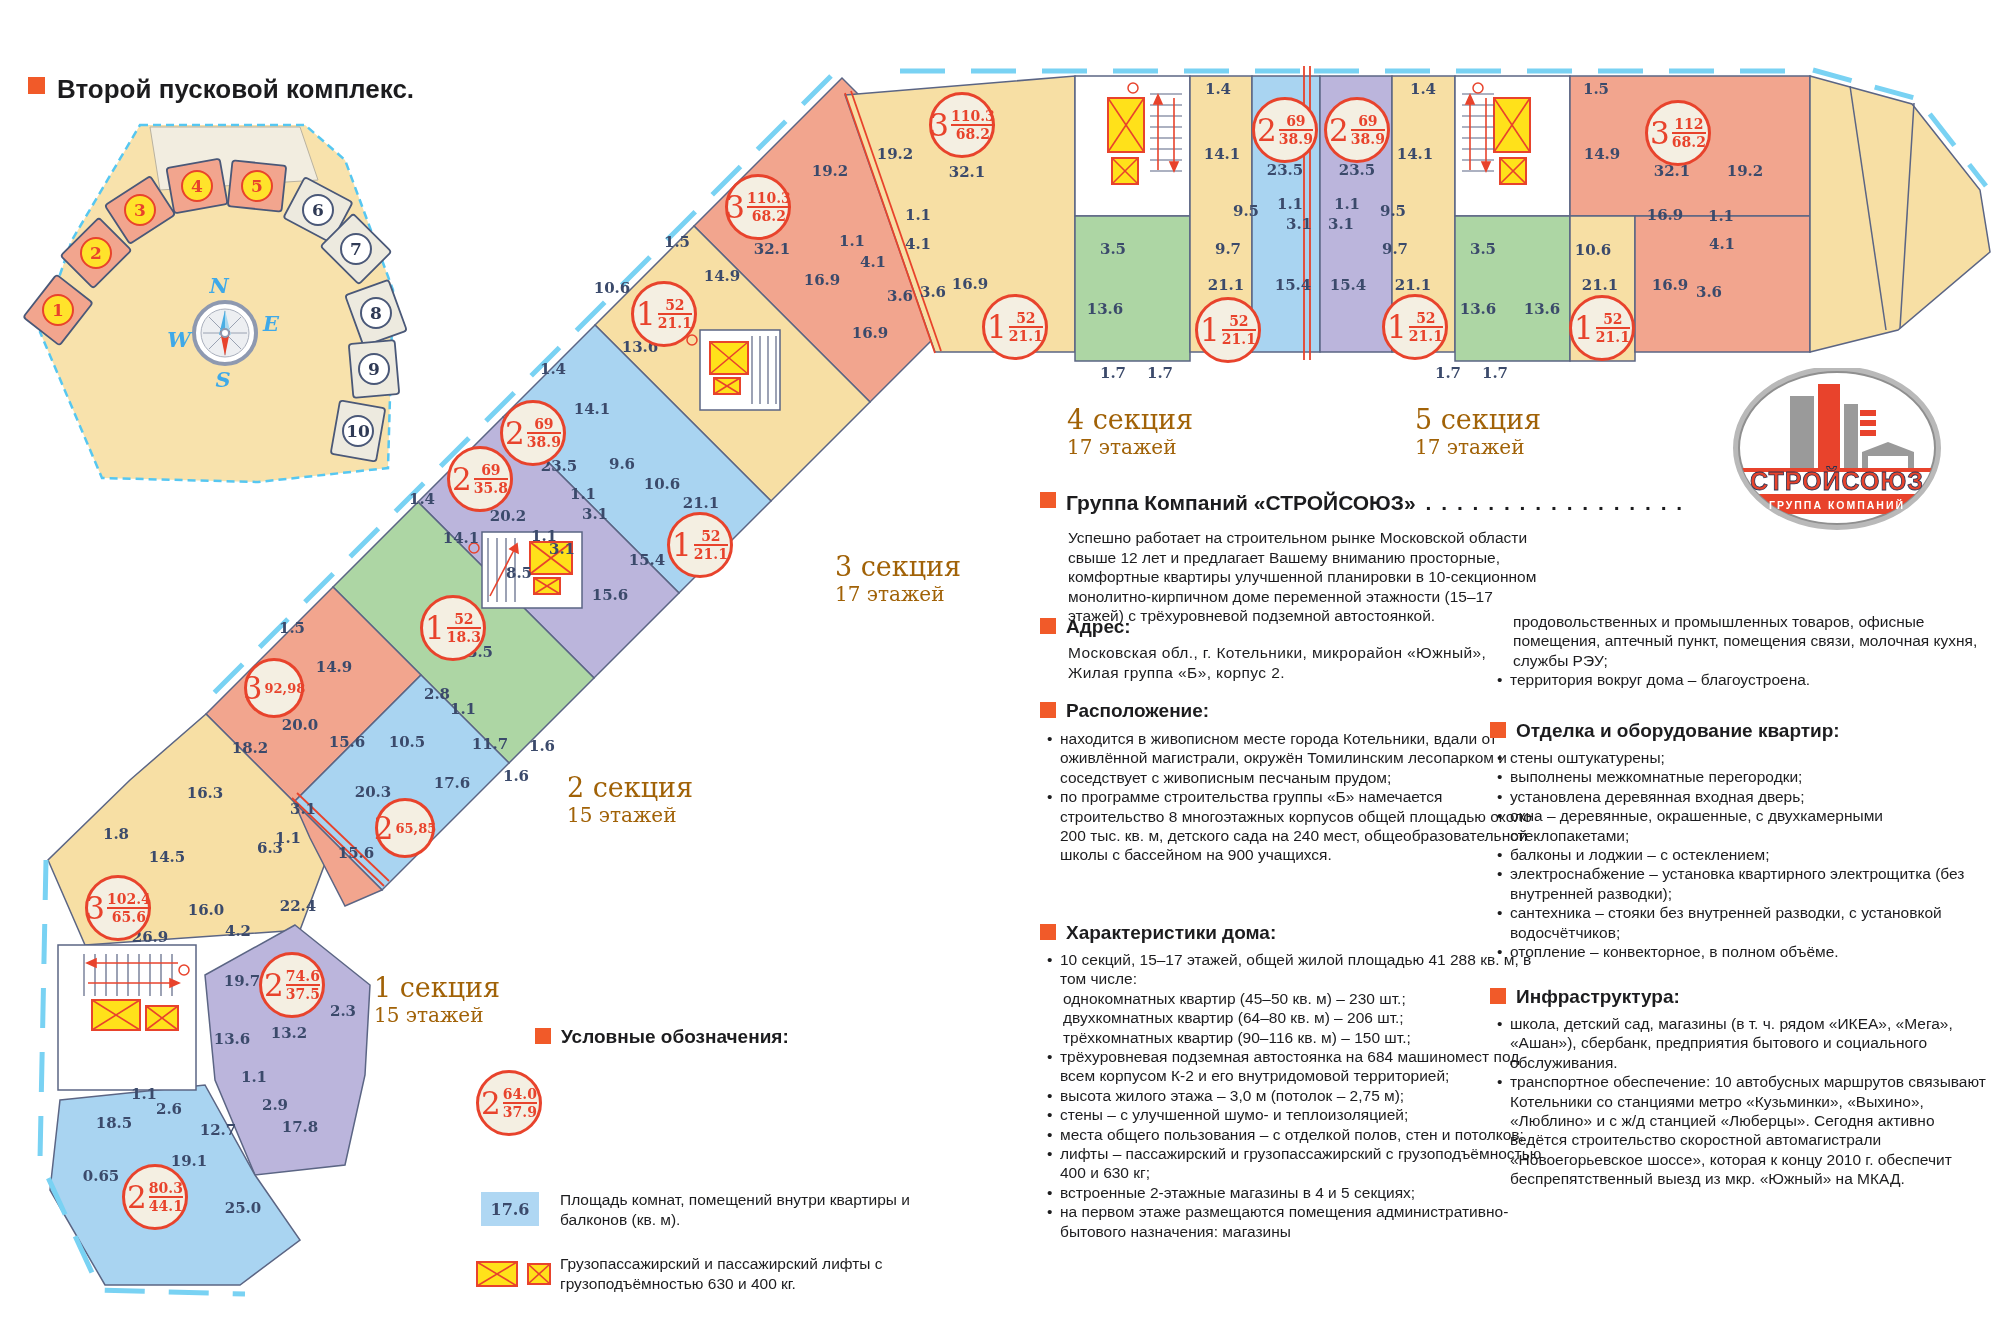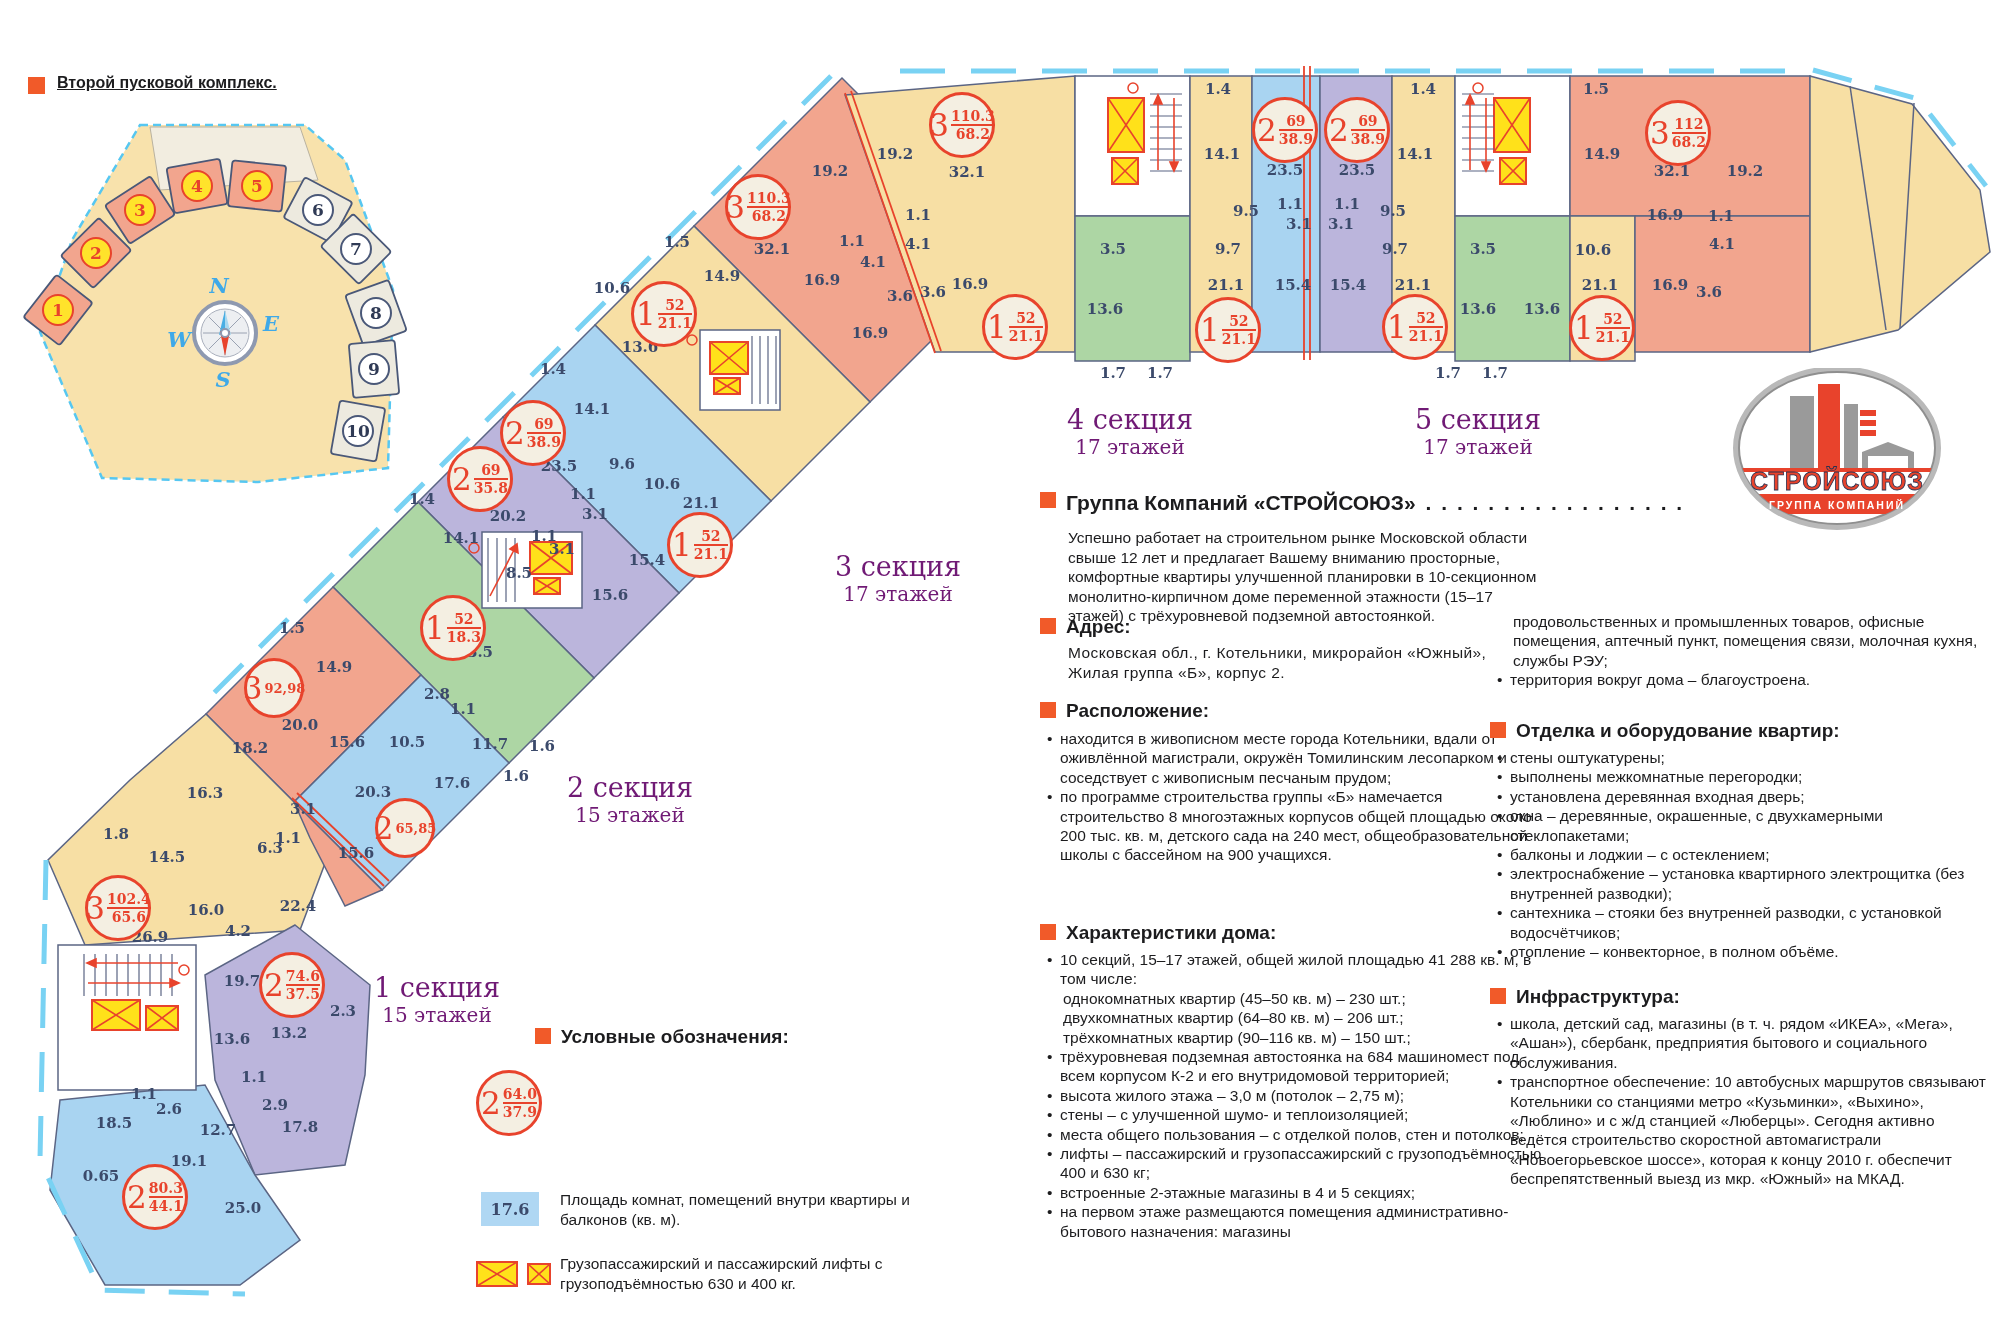--- a/index.html
+++ b/index.html
@@ -4,37 +4,37 @@
 <style>
   html,body{margin:0;padding:0;background:#e8e8e8;}
   #stage{position:relative;width:2000px;height:1326px;background:#ffffff;overflow:hidden;
          font-family:"Liberation Sans",sans-serif;color:#1c1c1e;}
   #plan-svg{position:absolute;left:0;top:0;}
 
   
   .title-wrap{position:absolute;left:28px;top:74px;display:flex;gap:12px;}
   .sq{width:17px;height:17px;background:#F15A29;flex:none;margin-top:3px;}
   .title-main{font-size:22px;font-weight:bold;line-height:1.25;}
-  .title-sub{font-size:16px;font-weight:bold;text-decoration:underline;}
+  .title-sub{font-size:26px;font-weight:bold;}
 
   
   #overlay{position:absolute;left:0;top:0;width:2000px;height:1326px;pointer-events:none;}
   .room{position:absolute;transform:translate(-50%,-50%);font-family:"DejaVu Serif",serif;
         font-weight:bold;font-size:15px;color:#3b4a6b;white-space:nowrap;}
   .apt{position:absolute;transform:translate(-50%,-50%);width:66px;height:66px;
        border:3px solid #E8432C;border-radius:50%;background:#F4EFE2;display:flex;
        align-items:center;justify-content:center;gap:2px;
        font-family:"DejaVu Serif",serif;color:#E8432C;box-sizing:border-box;}
   .apt .apt-r{font-size:31px;line-height:1;}
   .apt .apt-f{display:flex;flex-direction:column;font-size:14px;font-weight:bold;line-height:1.15;text-align:center;}
   .apt .apt-t{border-bottom:2px solid #E8432C;}
   .apt.plain{width:60px;height:60px;}
   .apt.plain .apt-v{font-size:13px;font-weight:bold;}
-  .seclabel{position:absolute;transform:translate(-50%,-50%);text-align:center;
-            font-family:"DejaVu Serif",serif;color:#701a75;white-space:nowrap;}
+  .seclabel{position:absolute;transform:translate(-50%,-50%);text-align:left;
+            font-family:"DejaVu Serif",serif;color:#a16207;white-space:nowrap;}
   .seclabel .sl-name{font-size:27px;display:block;line-height:1.15;}
   .seclabel .sl-floors{font-size:20px;display:block;}
 
   
   .hdr{position:absolute;display:flex;gap:10px;font-weight:bold;font-size:19px;line-height:1.2;}
   .hdr .sq{margin-top:2px;width:16px;height:16px;}
   .hdr-big{font-size:21px;}
   .dots{font-weight:bold;letter-spacing:2px;white-space:nowrap;overflow:hidden;max-width:260px;}
   .para{position:absolute;font-size:15.5px;line-height:19.5px;}
   ul.b{list-style:none;margin:0;padding:0;position:absolute;font-size:15.5px;line-height:19.4px;}

